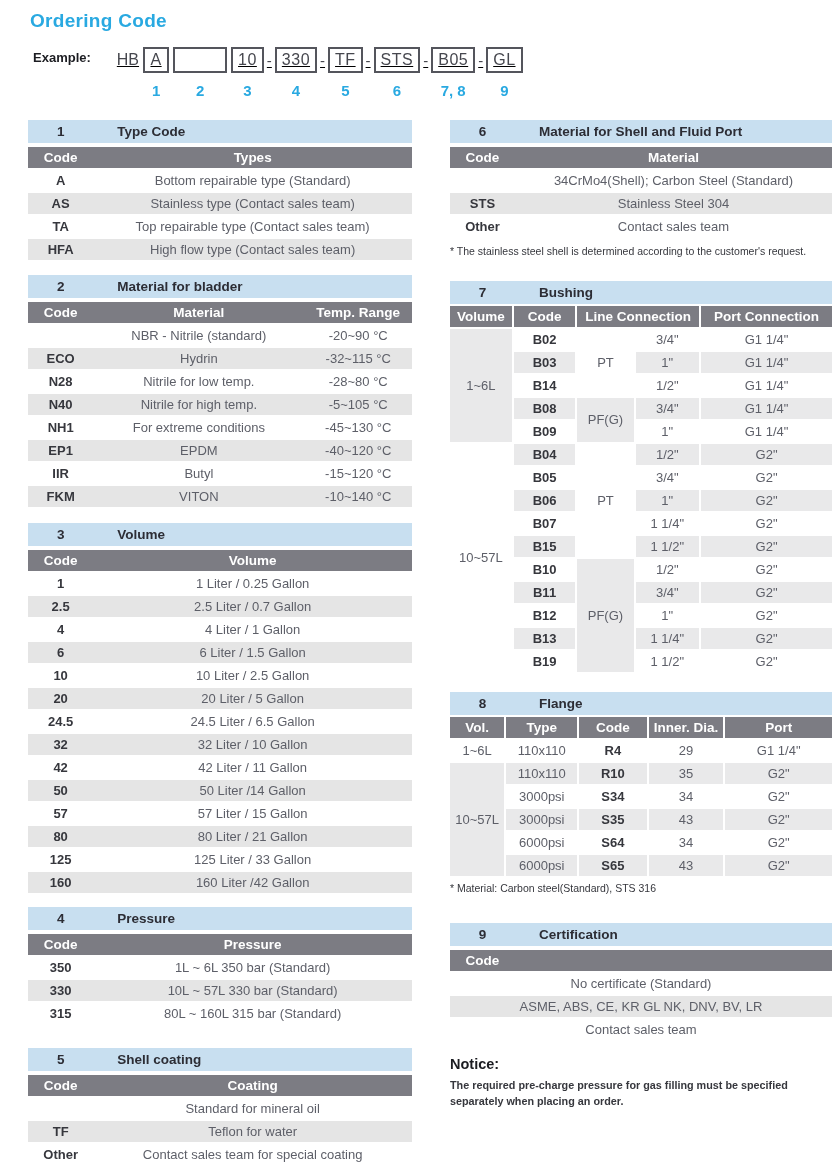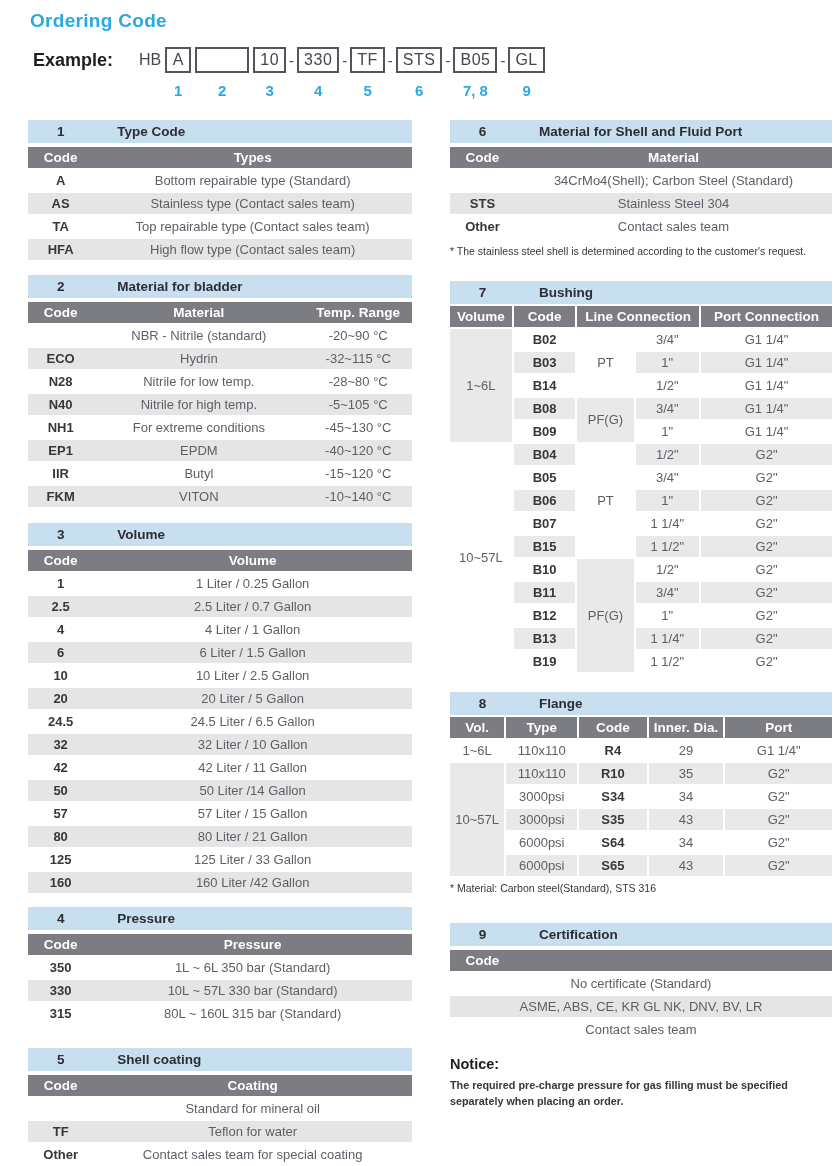--- a/index.html
+++ b/index.html
@@ -2,24 +2,24 @@
 <html><head>
 <meta charset="utf-8">
 <style>
   html,body{margin:0;padding:0;background:#fff;}
   body{width:840px;height:1166px;font-family:"Liberation Sans",sans-serif;}
   .page{position:relative;width:837px;height:1166px;overflow:hidden;background:#fff;}
 
   .doc-title{position:absolute;left:30px;top:10px;font-size:19px;font-weight:bold;color:#29a9e1;letter-spacing:.3px;}
 
   .example{position:absolute;left:33px;top:46px;display:flex;align-items:flex-start;}
-  .example-label{font-size:18px;font-weight:bold;color:#1c1d22;margin-top:4px;}
+  .example-label{font-size:13px;font-weight:bold;color:#1c1d22;margin-top:4px;}
   .segs{display:flex;align-items:flex-start;margin-left:24px;}
   .seg{display:flex;flex-direction:column;align-items:center;margin:0 2px;}
-  .seg .boxrow{height:28px;display:flex;align-items:center;}
+  .seg .boxrow{height:28px;display:flex;align-items:center;text-decoration:underline;}
   .seg .box{border:2px solid #54555c;height:22px;min-width:12px;padding:0 5px;display:flex;align-items:center;justify-content:center;font-size:16px;color:#46474e;letter-spacing:.5px;}
   .seg .box.blank{min-width:40px;}
   .seg .num{margin-top:8px;font-size:15px;font-weight:bold;color:#29a9e1;white-space:nowrap;}
   .seg.dashseg{margin:0 1px;}
   .dash{height:28px;display:flex;align-items:center;font-size:15px;color:#46474e;}
   .prefix-text{font-size:16px;color:#46474e;}
 
   .columns{position:absolute;left:28px;top:120px;display:flex;gap:38px;align-items:flex-start;}
   .col{display:flex;flex-direction:column;}
   .col.left{width:384px;}

